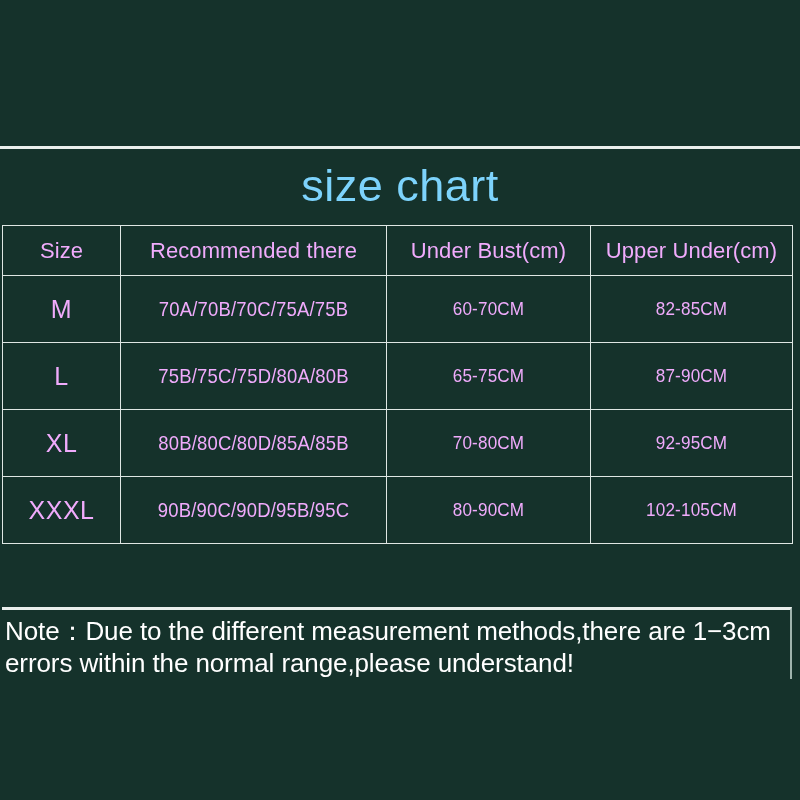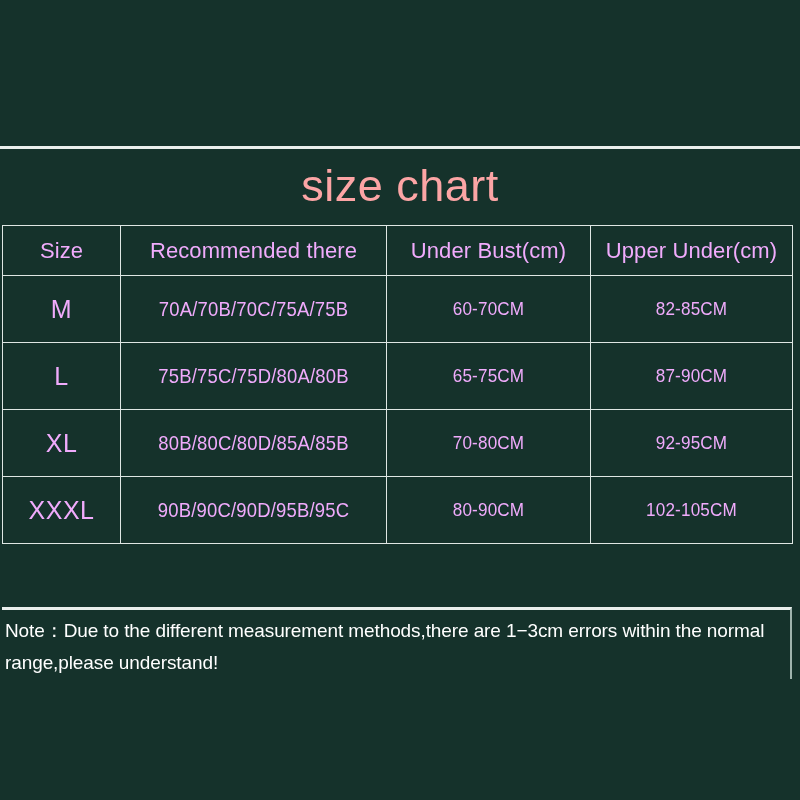--- a/index.html
+++ b/index.html
@@ -43,21 +43,21 @@
     display: flex;
     align-items: center;
     justify-content: center;
     background: #15322b;
   }
   .title-text {
     font-size: 45px;
     font-weight: 400;
     letter-spacing: 0.5px;
     line-height: 1;
-    color: #fca5a5;
+    color: #7dd3fc;
     padding-bottom: 4px;
   }
 
   
   .size-table {
     position: absolute;
     left: 2px;
     top: 225px;
     width: 790px;
     border-collapse: collapse;
@@ -113,21 +113,21 @@
     left: 2px;
     top: 607px;
     width: 790px;
     box-sizing: border-box;
     border-top: 3px solid #e9eeec;
     border-right: 2px solid #9fb3ad;
     padding: 5px 0 0 3px;
     background: #15322b;
   }
   .note-text {
-    font-size: 19px;
+    font-size: 26px;
     line-height: 32px;
     color: #ffffff;
     letter-spacing: -0.1px;
     white-space: pre-wrap;
     display: block;
     max-width: 788px;
   }
 
   
   .bottom-band {

